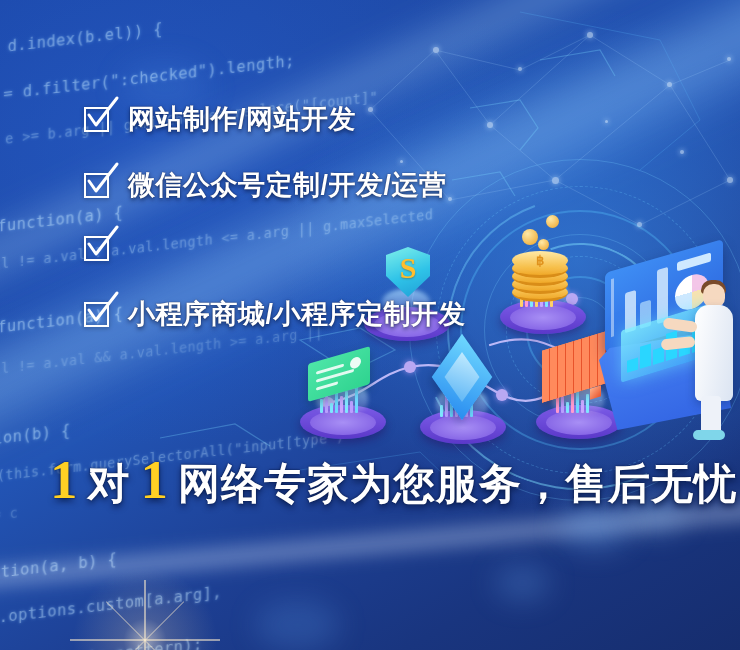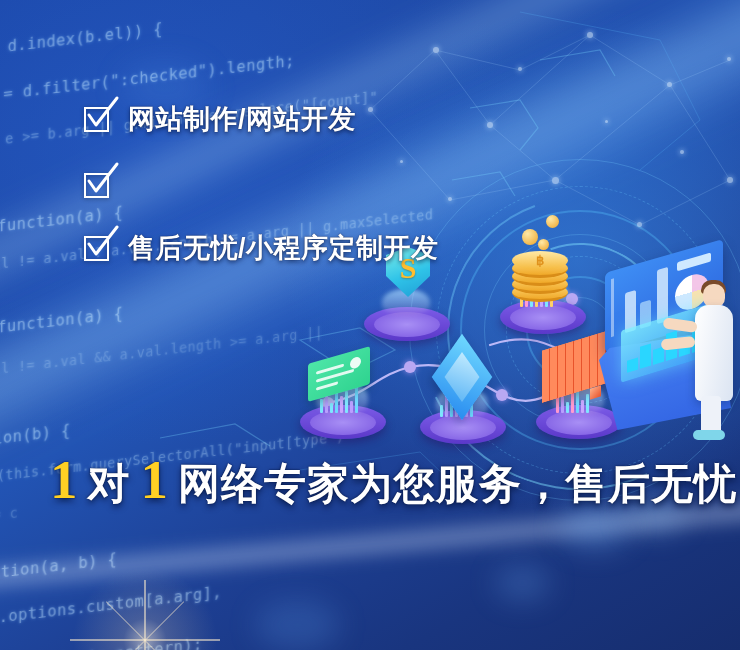--- a/index.html
+++ b/index.html
@@ -499,38 +499,47 @@
       <div class="feature">
         <span class="checkbox">
           <span class="box"></span>
           <svg width="40" height="40" viewBox="0 0 40 40">
             <path d="M6 16 L13 26 L34 -1" stroke="#ffffff" stroke-width="3" fill="none" stroke-linecap="round" stroke-linejoin="round"></path>
           </svg>
         </span>
         <span class="feature-label">网站制作/网站开发</span>
       </div>
 
-
       <div class="feature">
         <span class="checkbox">
           <span class="box"></span>
           <svg width="40" height="40" viewBox="0 0 40 40">
             <path d="M6 16 L13 26 L34 -1" stroke="#ffffff" stroke-width="3" fill="none" stroke-linecap="round" stroke-linejoin="round"></path>
           </svg>
         </span>
+        <span class="feature-label">微信公众号定制/开发/运营</span>
       </div>
 
       <div class="feature">
         <span class="checkbox">
           <span class="box"></span>
           <svg width="40" height="40" viewBox="0 0 40 40">
             <path d="M6 16 L13 26 L34 -1" stroke="#ffffff" stroke-width="3" fill="none" stroke-linecap="round" stroke-linejoin="round"></path>
           </svg>
         </span>
-        <span class="feature-label">售后无忧/小程序定制开发</span>
+      </div>
+
+      <div class="feature">
+        <span class="checkbox">
+          <span class="box"></span>
+          <svg width="40" height="40" viewBox="0 0 40 40">
+            <path d="M6 16 L13 26 L34 -1" stroke="#ffffff" stroke-width="3" fill="none" stroke-linecap="round" stroke-linejoin="round"></path>
+          </svg>
+        </span>
+        <span class="feature-label">小程序商城/小程序定制开发</span>
       </div>
 
 
     </div>
 
     <div class="headline">
       <span class="num">1</span>
       <span class="sp"></span>
       <span class="cn">对</span>
       <span class="sp"></span>

